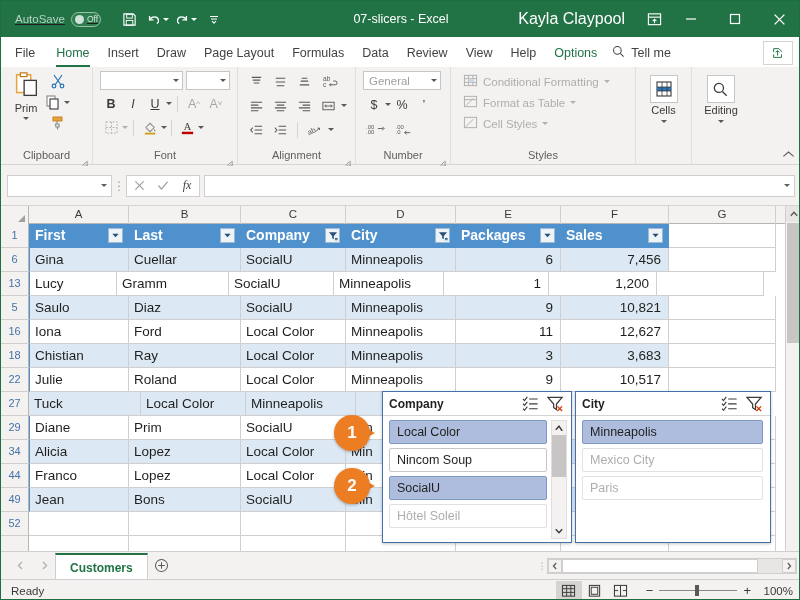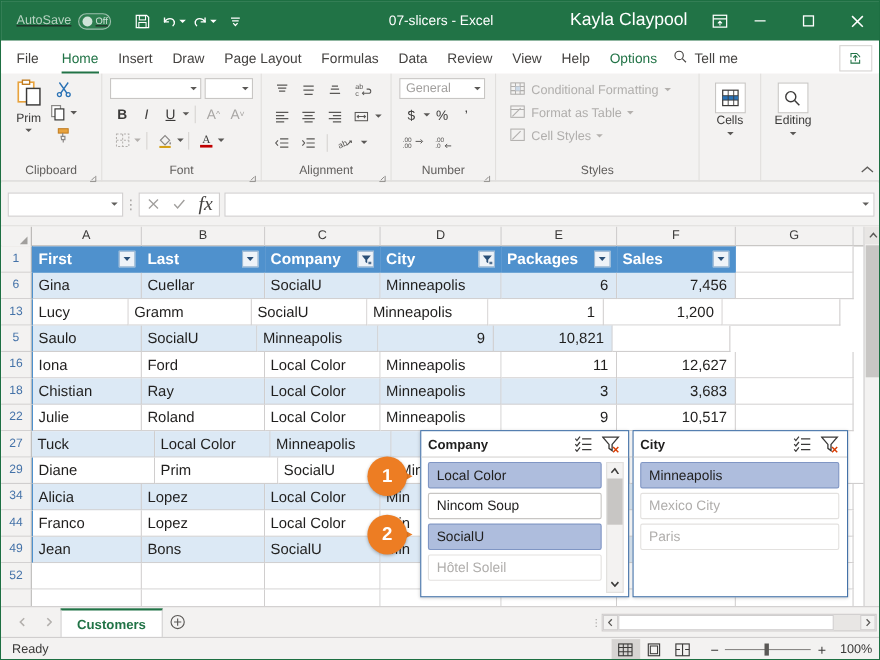--- a/index.html
+++ b/index.html
@@ -87,21 +87,21 @@
           border-bottom:1px solid #d6d4d2; }
   .namebox { margin-left:6px; width:105px; height:22px; background:#fff;
              border:1px solid #d0cece; display:flex; align-items:center; padding:0 4px;
              font-size:12px; }
   .namebox .cap { margin-left:auto; border-top-color:#605e5c; }
   .vdots { width:14px; text-align:center; color:#a19f9d; font-size:12px; letter-spacing:0; }
   .fx-group { display:flex; align-items:center; height:22px; border:1px solid #d0cece;
               background:#fff; }
   .fx-btn { width:24px; height:20px; display:flex; align-items:center; justify-content:center;
             color:#a19f9d; font-size:13px; cursor:pointer; }
-  .fxi { font-style:italic; font-family:"Liberation Serif", serif; color:#444240; font-size:18px; }
+  .fxi { font-style:italic; font-family:"Liberation Serif", serif; color:#444240; font-size:12px; }
   .fbox { flex:1; height:22px; margin-left:4px; margin-right:6px; background:#fff;
           border:1px solid #d0cece; display:flex; align-items:center; padding:0 4px; font-size:12px; }
   .fbox .cap { margin-left:auto; border-top-color:#605e5c; }
 
   
   .gridwrap { position:absolute; left:0; top:205px; width:800px; height:345px;
               background:#ffffff; overflow:hidden; }
   .colhdr { position:absolute; left:0; top:0; height:18px; width:800px;
             background:#f3f2f1; border-bottom:1px solid #b7b5b3; display:flex; }
   .corner { width:28px; height:18px; background:#f3f2f1; border-right:1px solid #b7b5b3;
@@ -735,20 +735,21 @@
         <div class="cell" style="width:105px;">SocialU</div>
         <div class="cell" style="width:110px;">Minneapolis</div>
         <div class="cell num" style="width:105px;">1</div>
         <div class="cell num" style="width:108px;">1,200</div>
         <div class="cell" style="width:107px;"></div>
       </div>
 
       <div class="grow band">
         <div class="rh">5</div>
         <div class="cell tbl-edge" style="width:100px;">Saulo</div>
+        <div class="cell" style="width:112px;">Diaz</div>
         <div class="cell" style="width:105px;">SocialU</div>
         <div class="cell" style="width:110px;">Minneapolis</div>
         <div class="cell num" style="width:105px;">9</div>
         <div class="cell num" style="width:108px;">10,821</div>
         <div class="cell" style="width:107px;background:#fff !important;"></div>
       </div>
 
       <div class="grow plain">
         <div class="rh">16</div>
         <div class="cell tbl-edge" style="width:100px;">Iona</div>
@@ -787,21 +788,21 @@
         <div class="cell" style="width:112px;">Tuck</div>
         <div class="cell" style="width:105px;">Local Color</div>
         <div class="cell" style="width:110px;">Minneapolis</div>
         <div class="cell num" style="width:105px;"></div>
         <div class="cell num" style="width:108px;"></div>
         <div class="cell" style="width:107px;background:#fff !important;"></div>
       </div>
 
       <div class="grow plain">
         <div class="rh">29</div>
-        <div class="cell tbl-edge" style="width:112px;">Diane</div>
+        <div class="cell tbl-edge" style="width:100px;">Diane</div>
         <div class="cell" style="width:112px;">Prim</div>
         <div class="cell" style="width:105px;">SocialU</div>
         <div class="cell" style="width:110px;">Min</div>
         <div class="cell num" style="width:105px;"></div>
         <div class="cell num" style="width:108px;"></div>
         <div class="cell" style="width:107px;"></div>
       </div>
 
       <div class="grow band">
         <div class="rh">34</div>

